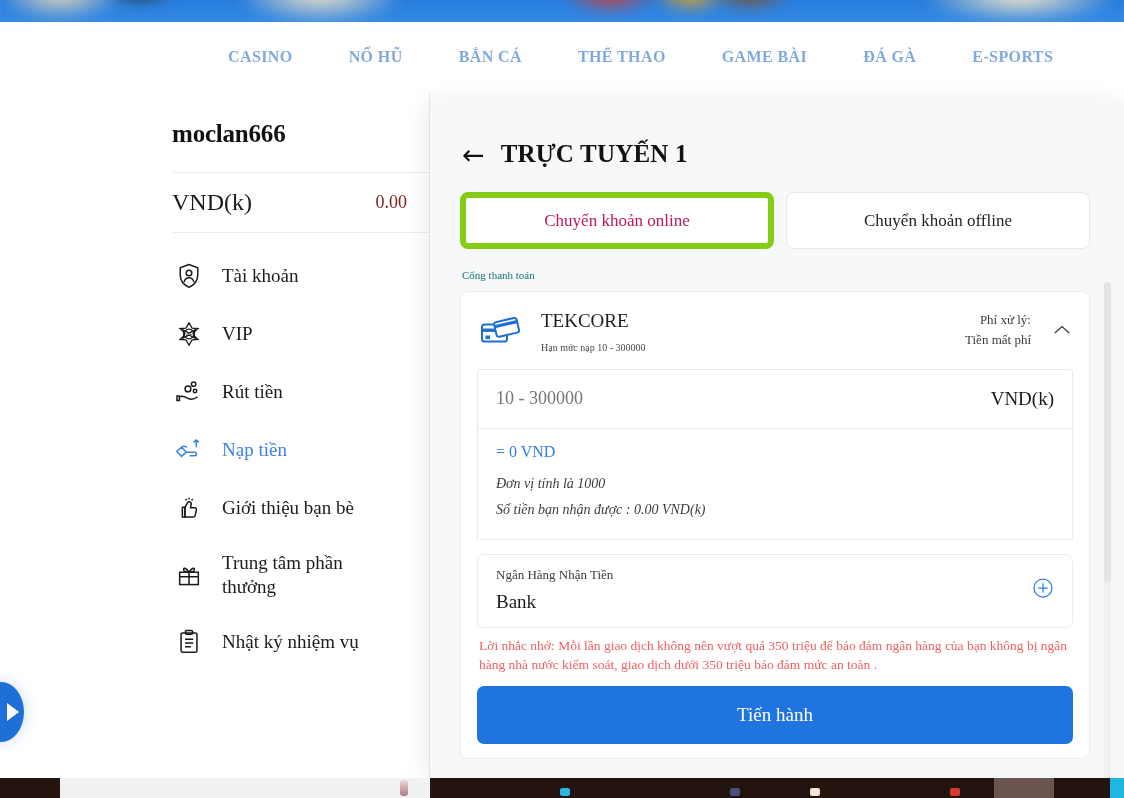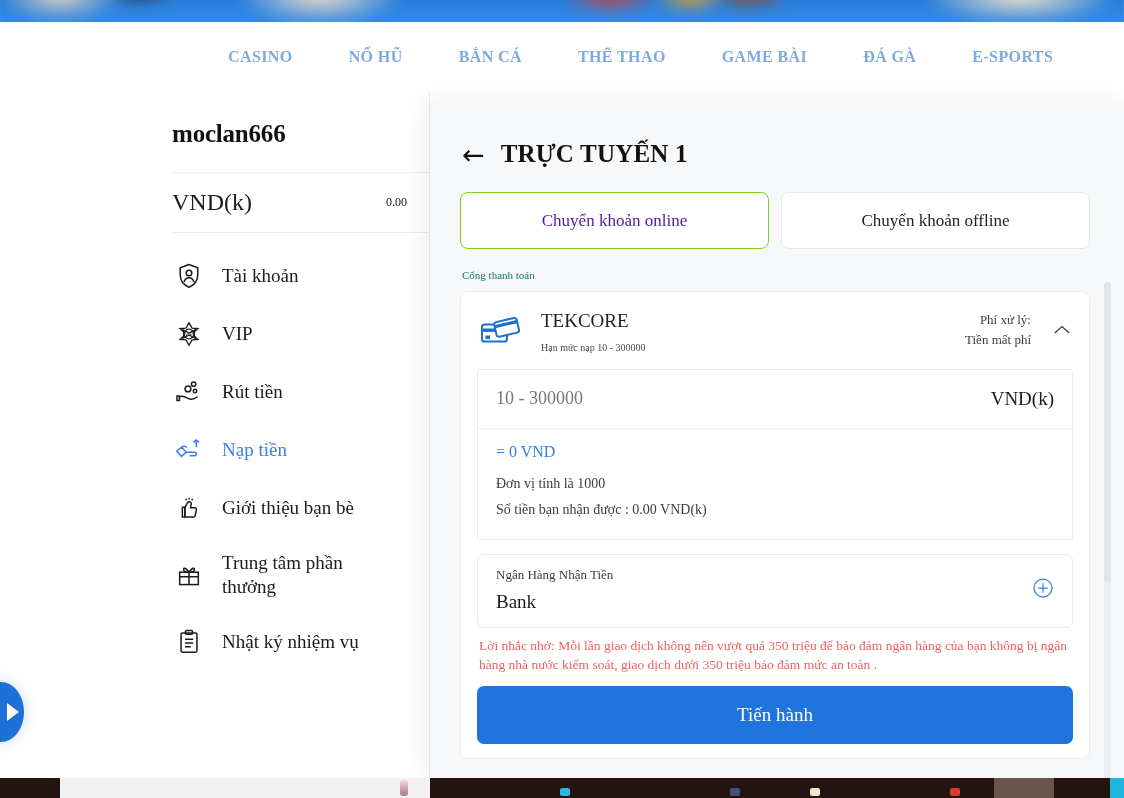--- a/index.html
+++ b/index.html
@@ -96,21 +96,21 @@
     letter-spacing: -0.2px;
   }
   .sb-divider { height: 1px; background: #ededed; margin: 0 0 0 20px; }
   .sb-balance {
     display: flex;
     align-items: center;
     justify-content: space-between;
     padding: 16px 22px 16px 20px;
   }
   .sb-balance .cur { font-size: 24px; color: #1b1b1b; }
-  .sb-balance .amt { font-size: 12px; color: #0f172a; }
+  .sb-balance .amt { font-size: 18px; color: #7f1d1d; }
   .sb-menu { padding-top: 14px; }
   .sb-item {
     display: flex;
     align-items: center;
     gap: 18px;
     padding: 14px 20px 14px 22px;
     cursor: pointer;
     min-height: 50px;
   }
   .sb-item .ico {
@@ -211,22 +211,22 @@
     background: #ffffff;
     border: 1px solid #e6e8ea;
     display: flex;
     align-items: center;
     justify-content: center;
     font-size: 17px;
     color: #232323;
     cursor: pointer;
   }
   .seg.active {
-    border: 1px solid #84cc16;
-    color: #4c1d95;
+    border: 6px solid #84cc16;
+    color: #be185d;
   }
 
   .section-label {
     font-size: 11px;
     color: #0f766e;
     padding: 20px 0 10px 2px;
   }
 
   
   .gw-card {
@@ -280,21 +280,21 @@
     color: #1a1a1a;
     border: none;
     outline: none;
     background: transparent;
     width: 70%;
     font-family: "Liberation Serif", serif;
   }
   .amt-unit { font-size: 19px; color: #1a1a1a; }
   .amt-info { padding: 14px 18px 16px 18px; }
   .amt-eq { font-size: 16px; color: #2f7fe0; padding-bottom: 10px; }
-  .amt-note { font-size: 14px; color: #3c3c3c; padding: 5px 0; }
+  .amt-note { font-size: 14px; color: #3c3c3c; padding: 5px 0; font-style: italic; }
 
   .bank-box {
     margin-top: 14px;
     border: 1px solid #e9eaec;
     border-radius: 7px;
     background: #ffffff;
     padding: 12px 18px 14px 18px;
     display: flex;
     align-items: center;
     justify-content: space-between;

